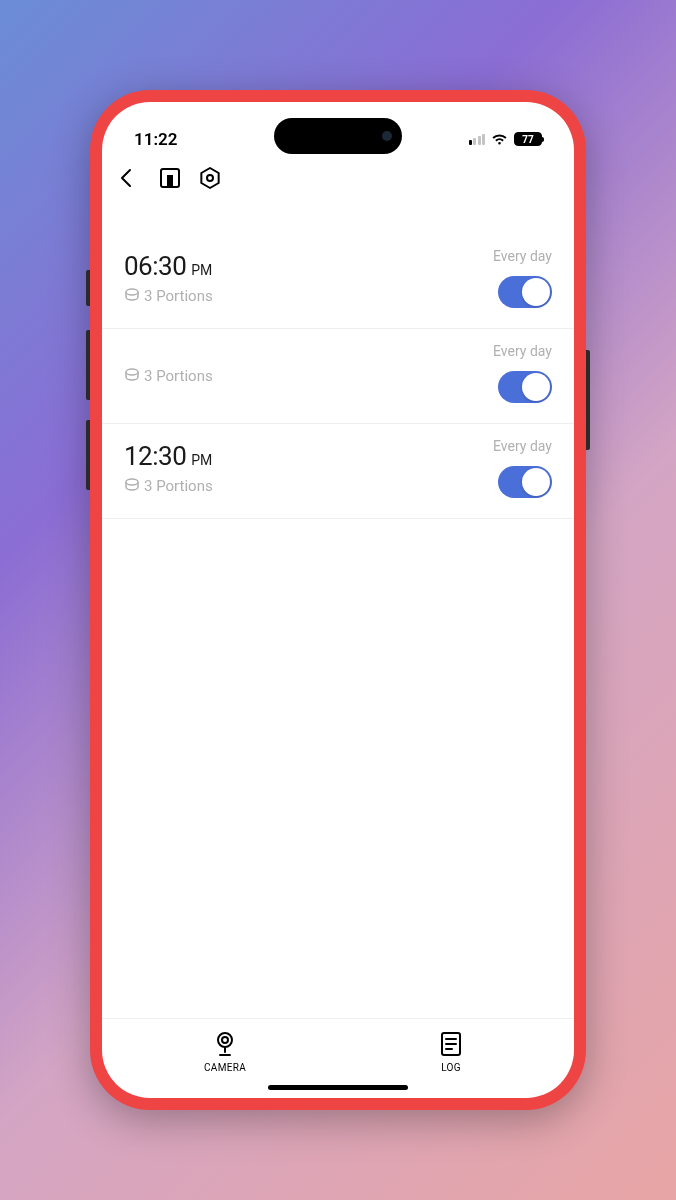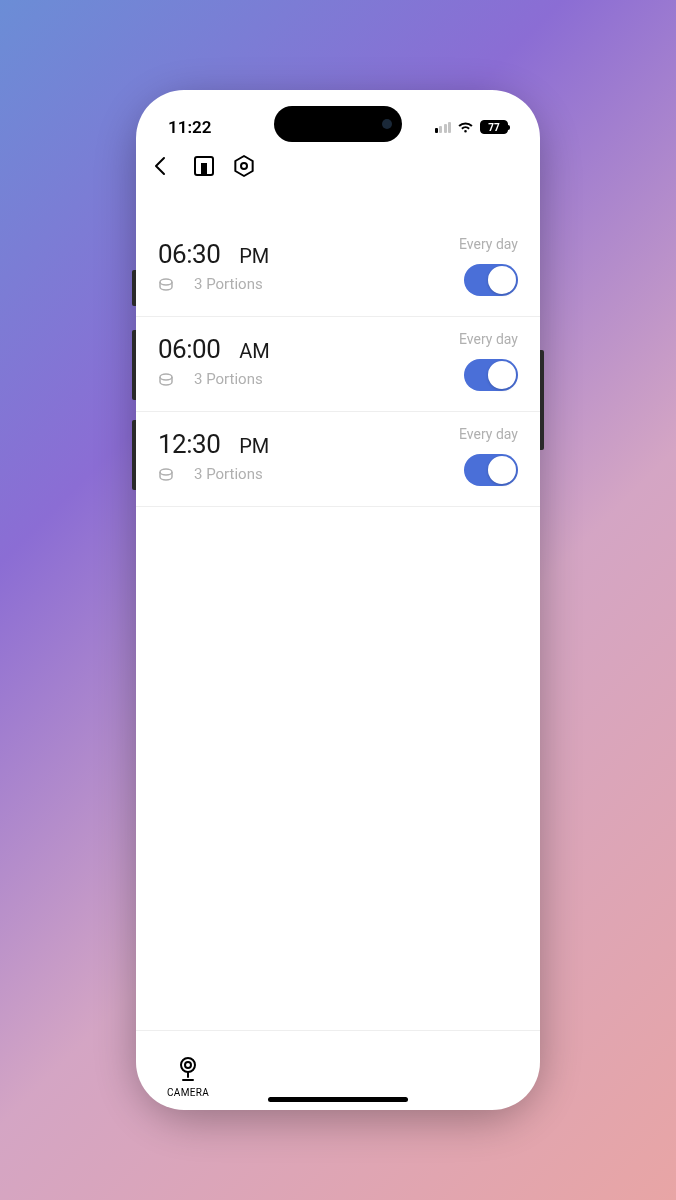--- a/index.html
+++ b/index.html
@@ -6,24 +6,25 @@
     body {
       width: 676px;
       height: 1200px;
       background: linear-gradient(135deg, #6b8dd6 0%, #8b6dd4 30%, #d4a5c4 60%, #e8a5a5 100%);
       display: flex;
       align-items: center;
       justify-content: center;
       overflow: hidden;
     }
     .phone {
-      width: 404px;
+      width: 496px;
       height: 1020px;
-      background: #000000;
+      background: #ef4444;
       border-radius: 60px;
+      padding: 12px;
       position: relative;
       box-shadow: 0 10px 40px rgba(0,0,0,0.3);
     }
     .phone::before {
       content:'';
       position:absolute;
       left:-4px; top:180px;
       width:4px; height:36px;
       background:#2a2a2a; border-radius:2px 0 0 2px;
     }
@@ -116,22 +117,22 @@
     .content { flex:1; overflow:auto; padding:30px 0 0; }
     .schedule-item {
       padding: 14px 22px 20px;
       border-bottom: 1px solid #eee;
       display:flex;
       align-items:center;
     }
     .schedule-left { flex:1; }
     .time-row { display:flex; align-items:baseline; gap:2px; }
     .time-big { font-size:26px; font-weight:400; color:#1a1a1a; letter-spacing:-0.5px; }
-    .time-ampm { font-size:20px; color:#1a1a1a; margin-left:17px; }
-    .portions-row { display:flex; align-items:flex-end; gap:20px; margin-top:6px; color:#b0b0b0; font-size:15px; }
+    .time-ampm { font-size:14px; color:#1a1a1a; margin-left:3px; }
+    .portions-row { display:flex; align-items:flex-start; gap:4px; margin-top:6px; color:#b0b0b0; font-size:15px; }
     .portion-icon { width:16px; height:16px; display:flex; align-items:center; justify-content:center; }
     .schedule-right { display:flex; flex-direction:column; align-items:flex-end; gap:12px; }
     .freq-label { color:#b0b0b0; font-size:14px; }
     .toggle {
       width:54px; height:32px; background:#4a6fd8; border-radius:16px;
       position:relative; cursor:pointer;
     }
     .toggle::after {
       content:''; position:absolute; right:2px; top:2px;
       width:28px; height:28px; background:#fff; border-radius:50%;
@@ -140,21 +141,20 @@
     .add-btn-wrap { padding: 16px 26px 16px; }
     .add-btn {
       width:100%; height:52px; background:#1a1a1a; color:#fff;
       border:none; font-size:16px; letter-spacing:1px; font-weight:400;
       display:flex; align-items:center; justify-content:center;
     }
     .tab-bar {
       height:80px; border-top:1px solid #eee;
       display:flex; justify-content:space-around; align-items:flex-start;
       padding:12px 10px 0;
-      flex-direction:column;
     }
     .tab-item {
       display:flex; flex-direction:column; align-items:center; gap:5px;
       width:84px;
     }
     .tab-icon { width:26px; height:26px; display:flex; align-items:center; justify-content:center; }
     .tab-label { font-size:10px; letter-spacing:0.3px; color:#000; }
     .home-indicator {
       position:absolute; bottom:8px; left:50%; transform:translateX(-50%);
       width:140px; height:5px; background:#000; border-radius:3px;
@@ -229,24 +229,20 @@
           </div>
         </div>
         <div class="schedule-right">
           <span class="freq-label">Every day</span>
           <div class="toggle"></div>
         </div>
       </div>
 
       <div class="schedule-item">
         <div class="schedule-left">
-          <div class="time-row">
-            <span class="time-big">06:00</span>
-            <span class="time-ampm">AM</span>
-          </div>
           <div class="portions-row">
             <span class="portion-icon">
               <svg width="16" height="14" viewBox="0 0 16 14" fill="none">
                 <ellipse cx="8" cy="4" rx="6" ry="3" stroke="#b0b0b0" stroke-width="1.5"></ellipse>
                 <path d="M2 4v5c0 1.66 2.69 3 6 3s6-1.34 6-3V4" stroke="#b0b0b0" stroke-width="1.5"></path>
               </svg>
             </span>
             <span>3  Portions</span>
           </div>
         </div>
@@ -285,17 +281,28 @@
       <div class="tab-item">
         <div class="tab-icon">
           <svg width="24" height="26" viewBox="0 0 24 26" fill="none">
             <circle cx="12" cy="9" r="7" stroke="#000" stroke-width="2"></circle>
             <circle cx="12" cy="9" r="3" stroke="#000" stroke-width="2"></circle>
             <path d="M12 16v5M7 24h10" stroke="#000" stroke-width="2" stroke-linecap="round"></path>
           </svg>
         </div>
         <span class="tab-label">CAMERA</span>
       </div>
+      <div class="tab-item">
+        <div class="tab-icon">
+          <svg width="22" height="26" viewBox="0 0 22 26" fill="none">
+            <rect x="2" y="2" width="18" height="22" rx="2" stroke="#000" stroke-width="2"></rect>
+            <line x1="6" y1="8" x2="16" y2="8" stroke="#000" stroke-width="2" stroke-linecap="round"></line>
+            <line x1="6" y1="13" x2="16" y2="13" stroke="#000" stroke-width="2" stroke-linecap="round"></line>
+            <line x1="6" y1="18" x2="12" y2="18" stroke="#000" stroke-width="2" stroke-linecap="round"></line>
+          </svg>
+        </div>
+        <span class="tab-label">LOG</span>
+      </div>
     </div>
 
     <div class="home-indicator"></div>
   </div>
 </div>
 
 </body></html>

